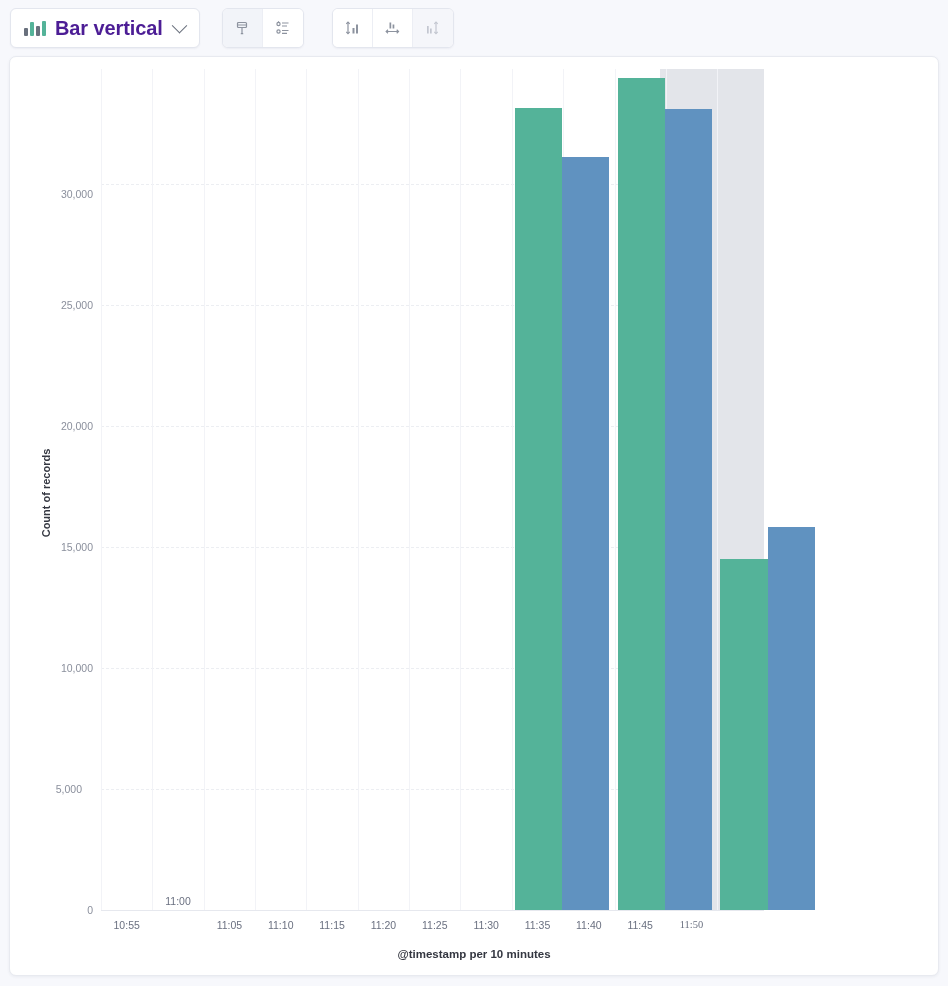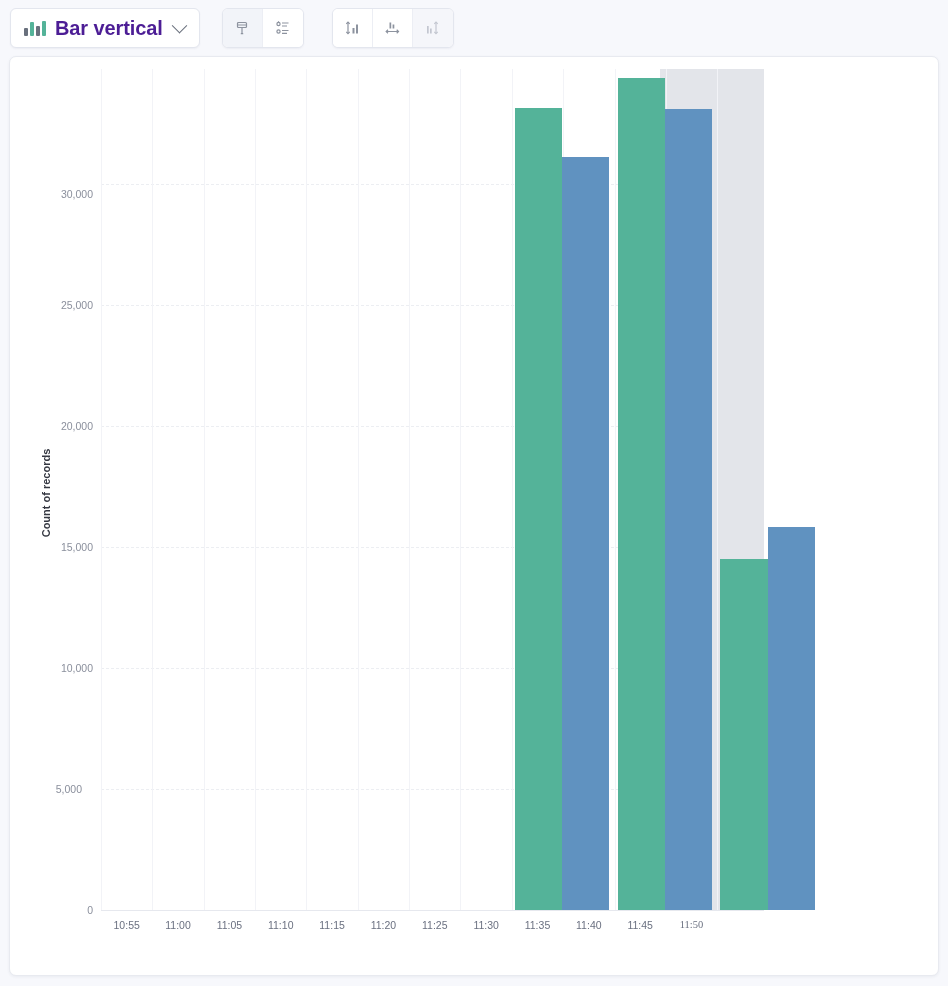--- a/index.html
+++ b/index.html
@@ -259,26 +259,27 @@
       <div class="gridline-v" style="left: 605px; top: 12px; height: 841px;"></div>
       <div class="gridline-v" style="left: 656px; top: 12px; height: 841px;"></div>
       <div class="gridline-v" style="left: 707px; top: 12px; height: 841px;"></div>
       <div class="bar" style="left: 504.8px; width: 47.35px; top: 50.77px; height: 802.23px; background: rgb(84, 179, 153);"></div>
       <div class="bar" style="left: 552.15px; width: 47.35px; top: 99.896px; height: 753.104px; background: rgb(96, 146, 192);"></div>
       <div class="bar" style="left: 607.5px; width: 47.35px; top: 21.004px; height: 831.996px; background: rgb(84, 179, 153);"></div>
       <div class="bar" style="left: 654.85px; width: 47.35px; top: 51.738px; height: 801.262px; background: rgb(96, 146, 192);"></div>
       <div class="bar" style="left: 710.2px; width: 47.35px; top: 502.1px; height: 350.9px; background: rgb(84, 179, 153);"></div>
       <div class="bar" style="left: 757.55px; width: 47.35px; top: 469.914px; height: 383.086px; background: rgb(96, 146, 192);"></div>
       <div class="xtick" style="left: 116.675px; top: 862px;">10:55</div>
-      <div class="xtick" style="left: 168.025px; top: 862px;">11:00</div>
+      <div class="xtick" style="left: 168.025px; top: 838px;">11:00</div>
       <div class="xtick" style="left: 219.375px; top: 862px;">11:05</div>
       <div class="xtick" style="left: 270.725px; top: 862px;">11:10</div>
       <div class="xtick" style="left: 322.075px; top: 862px;">11:15</div>
       <div class="xtick" style="left: 373.425px; top: 862px;">11:20</div>
       <div class="xtick" style="left: 424.775px; top: 862px;">11:25</div>
       <div class="xtick" style="left: 476.125px; top: 862px;">11:30</div>
       <div class="xtick" style="left: 527.475px; top: 862px;">11:35</div>
       <div class="xtick" style="left: 578.825px; top: 862px;">11:40</div>
       <div class="xtick" style="left: 630.175px; top: 862px;">11:45</div>
       <div class="xtick" style="left: 681.525px; top: 862px; font-family: Liberation Serif, serif;">11:50</div>
+      <div class="xlabel" style="top: 891px;">@timestamp per 10 minutes</div>
     </div>
 
 </div>
 
 </body></html>

